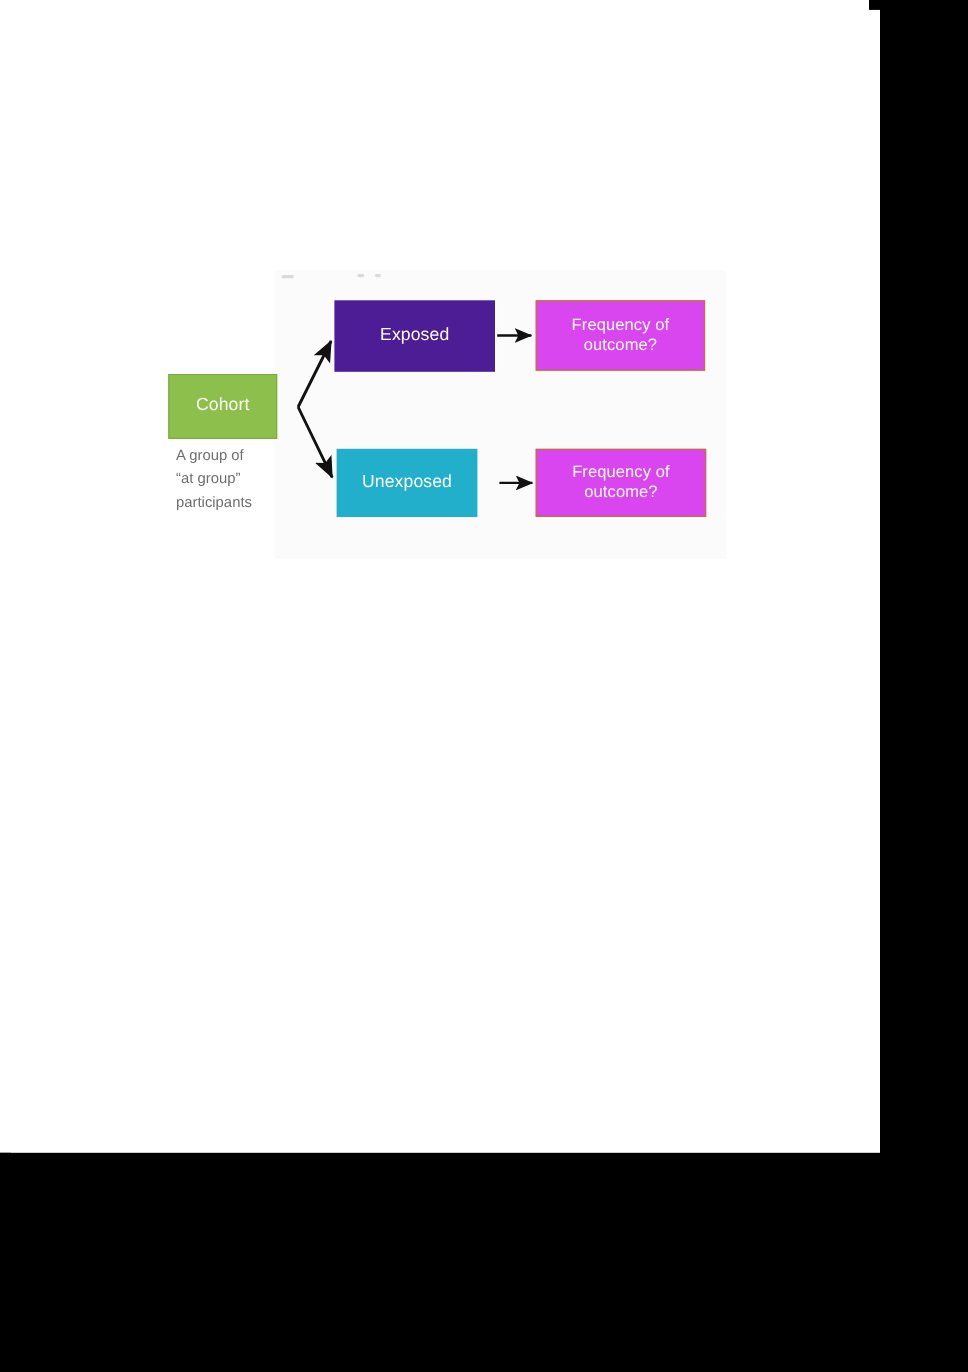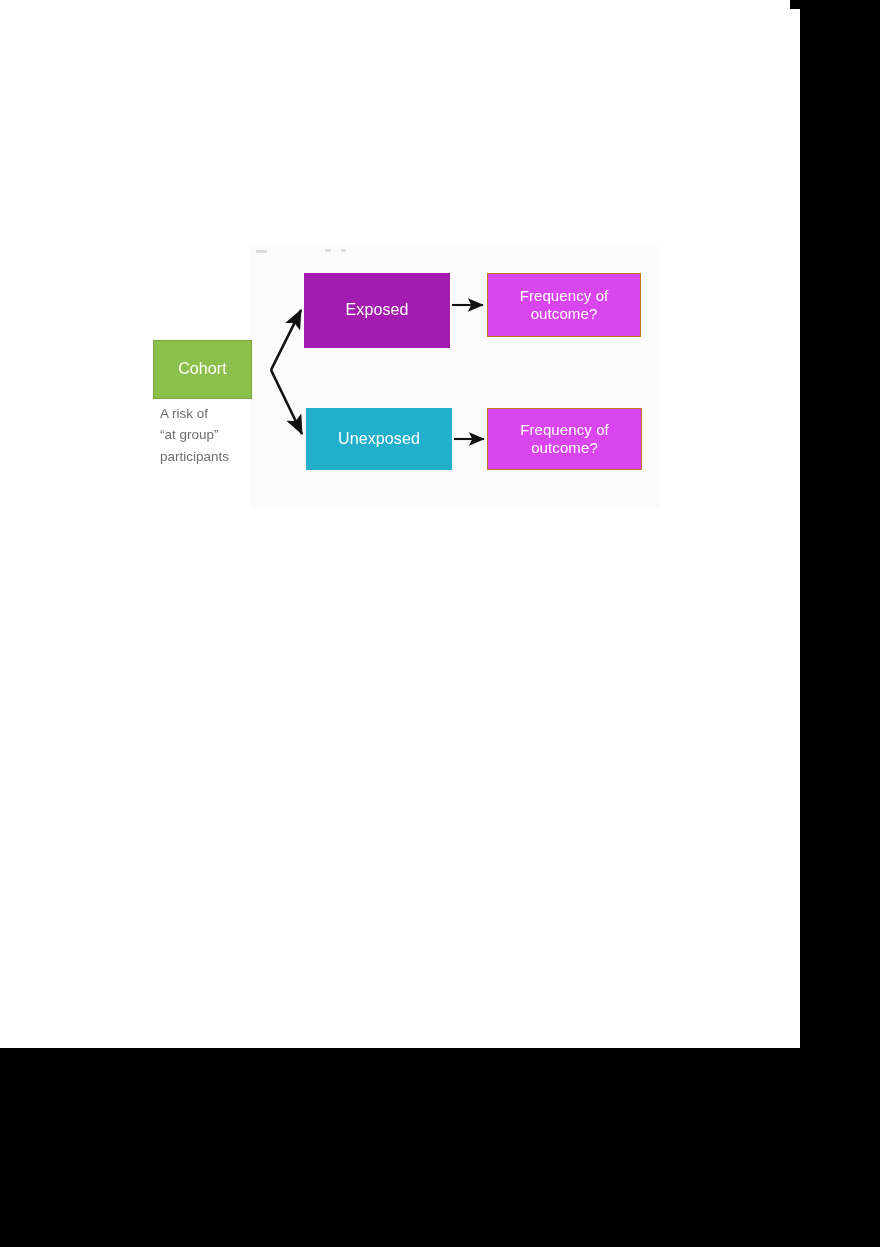--- a/index.html
+++ b/index.html
@@ -89,28 +89,28 @@
   .node-cohort {
     left: 153px; top: 340px;
     width: 99px; height: 59px;
     background: #8CBF4B;
     border: 1.5px solid #7CA93F;
     font-size: 16px;
   }
 
   .node-exposed {
     left: 304px; top: 273px;
-    width: 146px; height: 75px;
-    background: #a21caf;
+    width: 146px; height: 65px;
+    background: #4c1d95;
     font-size: 16px;
   }
 
   .node-unexposed {
     left: 306px; top: 408px;
-    width: 146px; height: 62px;
+    width: 128px; height: 62px;
     background: #22AFCB;
     font-size: 16px;
   }
 
   .node-freq {
     background: #d946ef;
     border: 1.5px solid #C4761A;
     font-size: 15px;
   }
   .node-freq-top   { left: 487px; top: 273px; width: 154px; height: 64px; }
@@ -167,21 +167,21 @@
       <line x1="452" y1="305" x2="483" y2="305" stroke="#111111" stroke-width="2.1" marker-end="url(#ah)"></line>
 
       <line x1="454" y1="439" x2="484" y2="439" stroke="#111111" stroke-width="2.1" marker-end="url(#ah)"></line>
     </svg>
 
     <div class="node node-cohort">
       <span class="node-label">Cohort</span>
     </div>
 
     <div id="cohort-caption">
-      <span>A risk of</span>
+      <span>A group of</span>
       <span>“at group”</span>
       <span>participants</span>
     </div>
 
     <div class="node node-exposed">
       <span class="node-label">Exposed</span>
     </div>
 
     <div class="node node-unexposed">
       <span class="node-label">Unexposed</span>

